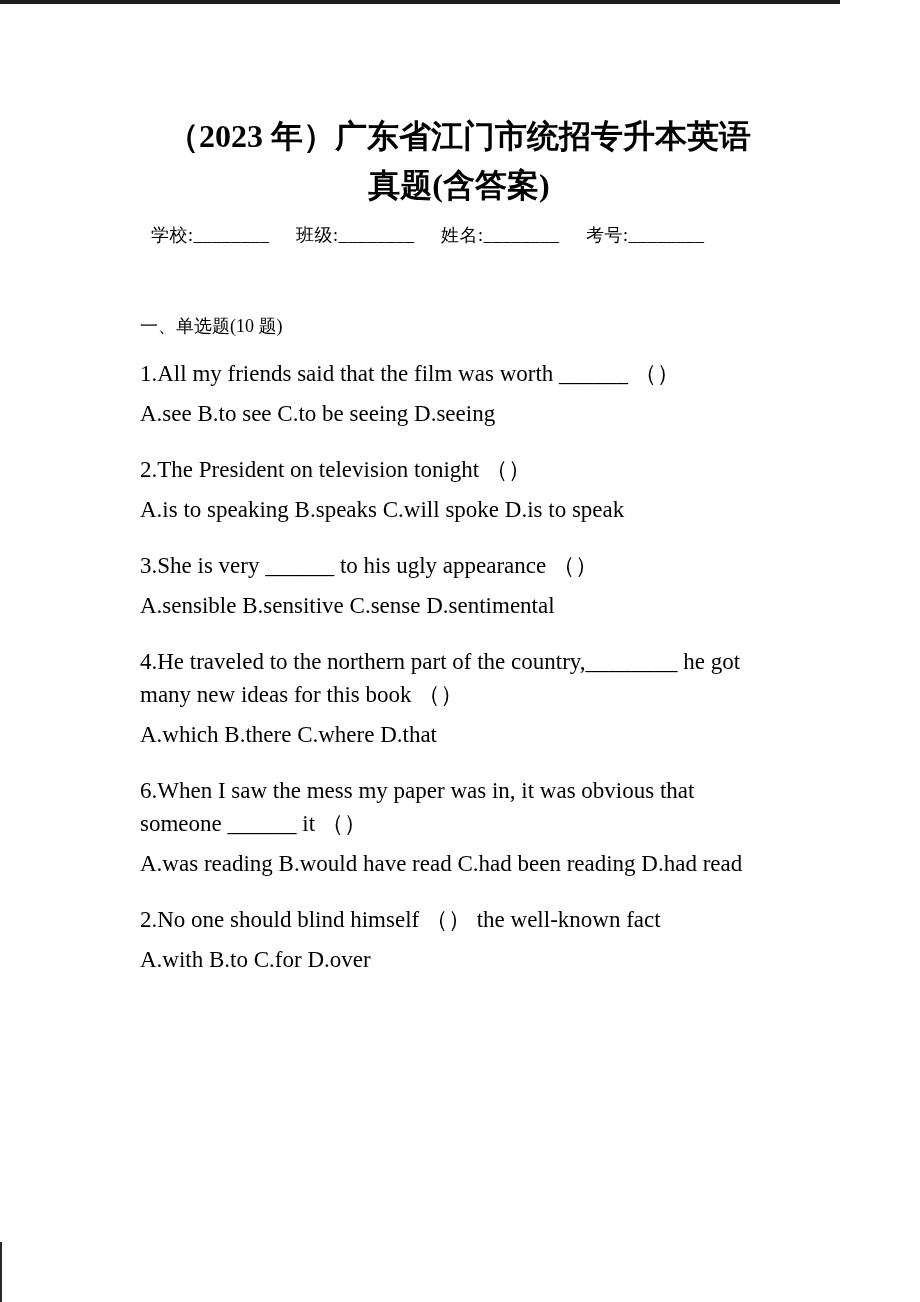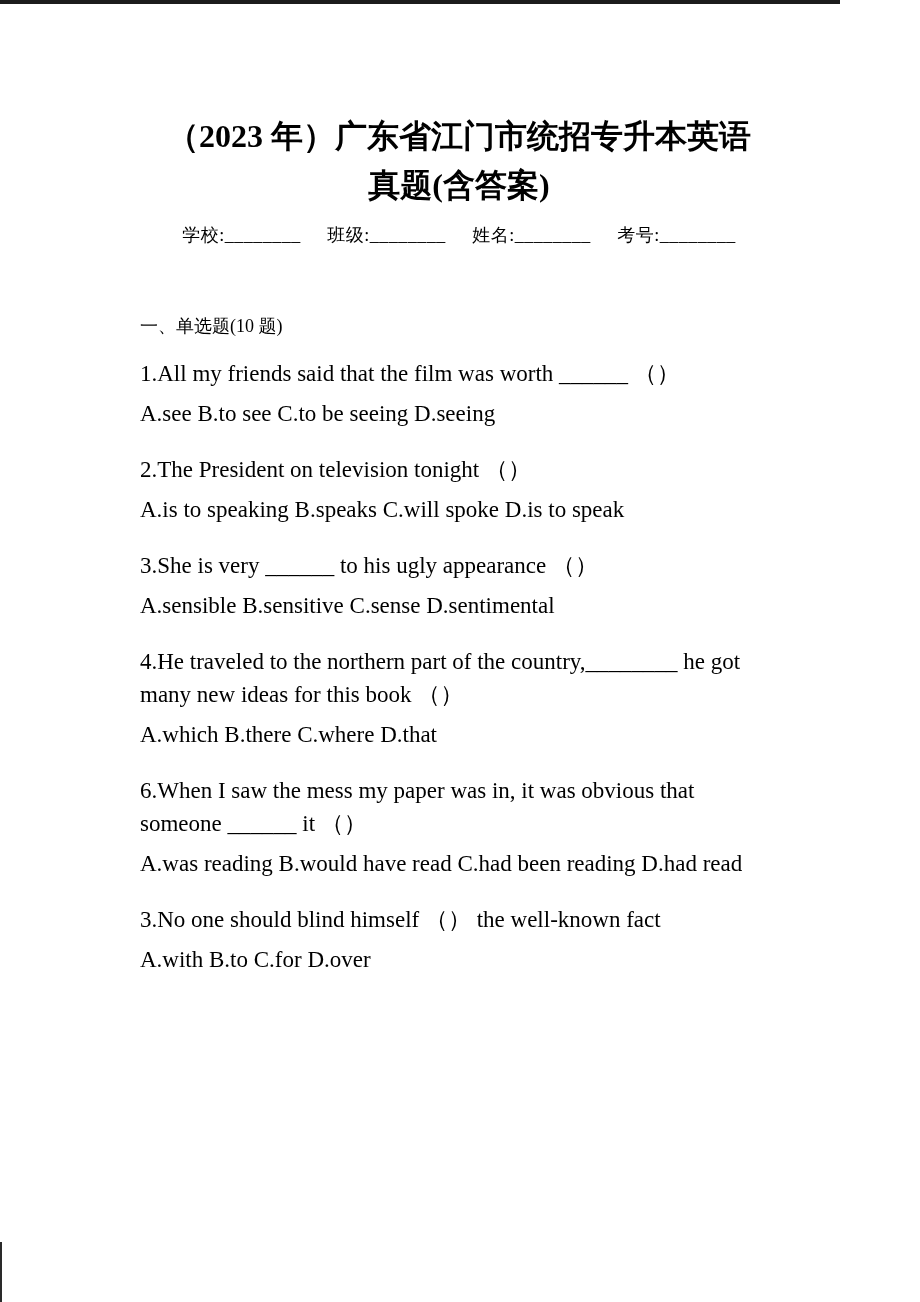--- a/index.html
+++ b/index.html
@@ -34,21 +34,20 @@
     background: #2a2a2a;
   }
   .title {
     text-align: center;
     font-size: 32px;
     font-weight: bold;
     line-height: 49px;
     margin: 0 0 12px 0;
   }
   .info-line {
-    text-align: center;
     font-size: 18px;
     line-height: 26px;
     margin: 0 0 0 0;
     white-space: nowrap;
   }
   .info-field {
     display: inline-block;
     margin: 0 11px;
     letter-spacing: 0.5px;
   }
@@ -115,16 +114,16 @@
   <div class="question">
   </div>
 
   <div class="question">
     <p class="stem">6.When I saw the mess my paper was in, it was obvious that someone ______ it （）</p>
     <p class="opts">A.was reading B.would have read C.had been reading D.had read</p>
   </div>
 
 
   <div class="question">
-    <p class="stem">3.No one should blind himself （） the well-known fact</p>
+    <p class="stem">2.No one should blind himself （） the well-known fact</p>
     <p class="opts">A.with B.to C.for D.over</p>
   </div>
 </div>
 
 </body></html>

